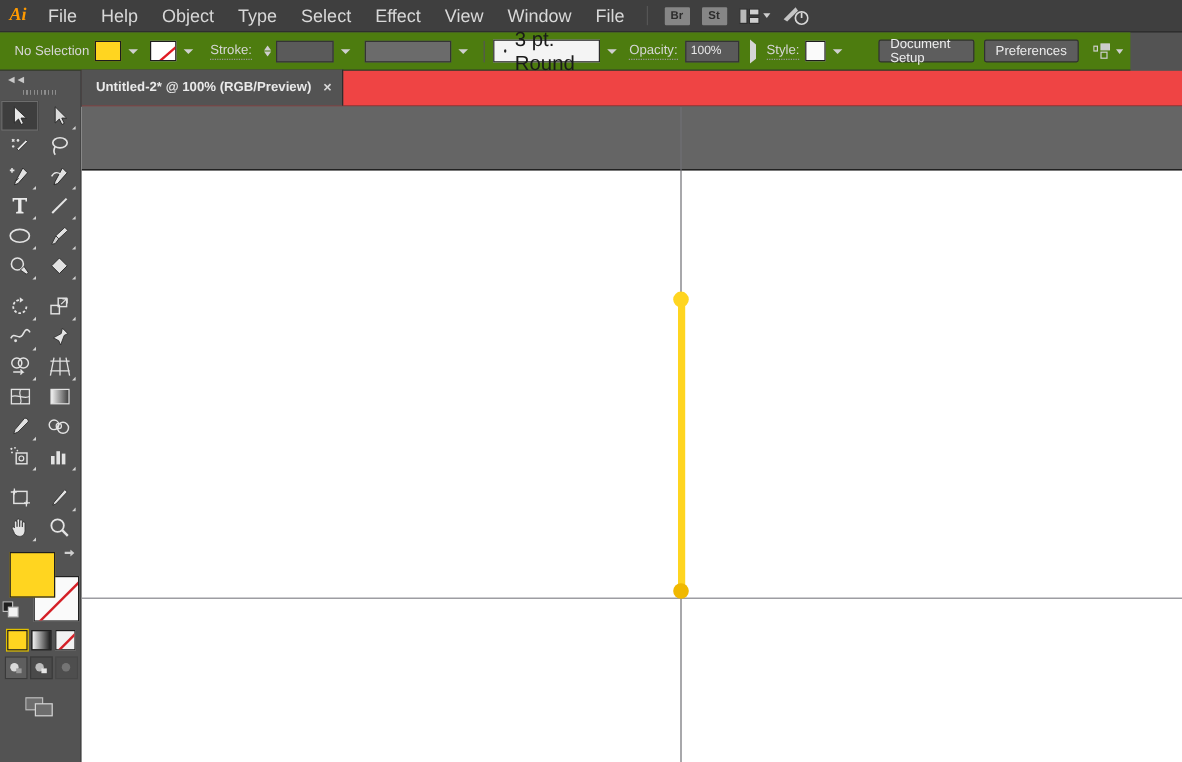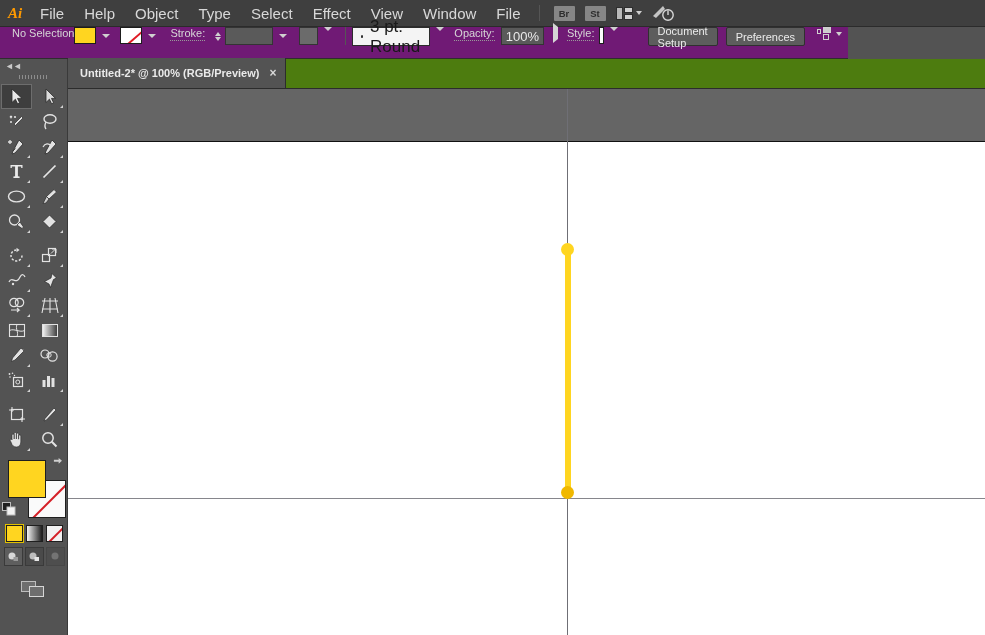--- a/index.html
+++ b/index.html
@@ -35,44 +35,44 @@
     font-family:"Liberation Sans", sans-serif;
   }
   .icon-btn{display:flex;align-items:center;gap:3px;cursor:default;}
   .chev{
     width:0;height:0;border-left:3.5px solid transparent;border-right:3.5px solid transparent;
     border-top:4px solid #cfcfcf;
   }
 
   
   .controlbar{
-    position:absolute;left:0;top:27px;width:848px;height:32px;
-    background:#701a75;border-bottom:1px solid #2e2e2e;
-    display:flex;align-items:flex-start;box-sizing:border-box;padding:0 6px;
+    position:absolute;left:0;top:27px;width:942px;height:32px;
+    background:#4d7c0f;border-bottom:1px solid #2e2e2e;
+    display:flex;align-items:center;box-sizing:border-box;padding:0 6px;
   }
   .cb-label{font-size:11px;color:#d6d6d6;white-space:nowrap;}
   .cb-label.dotted{border-bottom:1px dotted #9a9a9a;padding-bottom:1px;}
   .swatch{
     width:22px;height:17px;border:1px solid #1d1d1d;box-sizing:border-box;
     background:#fff;position:relative;
   }
   .swatch.fillyellow{background:#ffd520;}
   .swatch.none{background:#fff;overflow:hidden;}
   .swatch.none::after{
     content:"";position:absolute;left:-4px;top:50%;width:38px;height:1.6px;
     background:#e01b24;transform:rotate(-41deg);transform-origin:center;
   }
   .swatch.white{background:#fafafa;}
   .dd-arrow{
     width:0;height:0;border-left:4px solid transparent;border-right:4px solid transparent;
     border-top:4.5px solid #d0d0d0;margin:0 6px;
   }
   .field{
     height:18px;background:#5a5a5a;border:1px solid #343434;box-sizing:border-box;
-    display:flex;align-items:center;padding:0 4px;font-size:13px;color:#e8e8e8;
+    display:flex;align-items:center;padding:0 4px;font-size:10px;color:#e8e8e8;
   }
   .field.wide{width:95px;}
   .field.opacity{width:58px;}
   .stepper{
     display:flex;flex-direction:column;align-items:center;justify-content:center;
     width:9px;margin-right:3px;
   }
   .stepper i{
     display:block;width:0;height:0;border-left:3px solid transparent;
     border-right:3px solid transparent;
@@ -91,21 +91,21 @@
   }
   .cb-sep{width:1px;height:18px;background:#555;margin:0 7px;}
   .chevron-right{
     width:0;height:0;border-top:4.5px solid transparent;border-bottom:4.5px solid transparent;
     border-left:5px solid #d5d5d5;
   }
 
   
   .tabbar{
     position:absolute;left:68px;top:59px;width:917px;height:30px;
-    background:#4d7c0f;border-bottom:1px solid #2c2c2c;box-sizing:border-box;
+    background:#ef4444;border-bottom:1px solid #2c2c2c;box-sizing:border-box;
     display:flex;align-items:flex-end;
   }
   .doc-tab{
     height:30px;background:#535353;display:flex;align-items:center;gap:10px;
     padding:0 9px 0 12px;font-size:11px;color:#eaeaea;font-weight:bold;
     border-right:1px solid #2c2c2c;box-sizing:border-box;cursor:default;
   }
   .tab-close{font-size:12px;color:#d8d8d8;line-height:1;cursor:default;}
 
   

